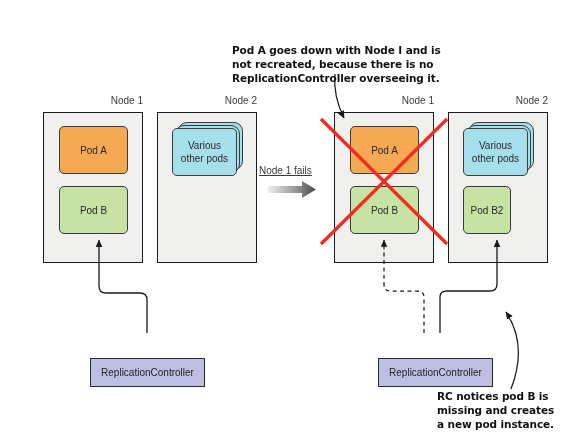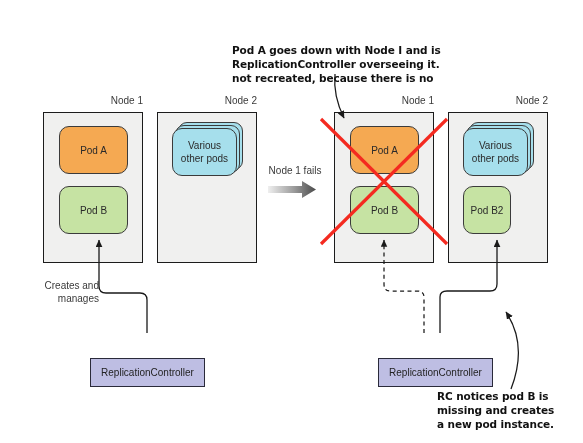--- a/index.html
+++ b/index.html
@@ -43,21 +43,21 @@
   }
   .node-box {
     position: absolute;
     background: #f0f0ef;
     border: 1.3px solid #1c1c1c;
     box-sizing: border-box;
   }
   .pod {
     position: absolute;
     border: 1.2px solid #3b3b3b;
-    border-radius: 10px;
+    border-radius: 5px;
     box-sizing: border-box;
     display: flex;
     align-items: center;
     justify-content: center;
     text-align: center;
     font-family: "Liberation Sans", sans-serif;
     font-size: 10px;
     color: #2a2a2a;
     line-height: 13px;
   }
@@ -87,22 +87,22 @@
     line-height: 13px;
   }
 </style>
 </head>
 <body>
 
 <div id="page">
 
   <div class="annotation" style="left:232px; top:14px; width:232px;margin-top:29px;">
     <div>Pod A goes down with Node I and is</div>
+    <div>not recreated, because there is no</div>
     <div>ReplicationController overseeing it.</div>
-    <div>not recreated, because there is no</div>
   </div>
 
   <div class="annotation" style="left:437px; top:389px; width:150px;">
     <div>RC notices pod B is</div>
     <div>missing and creates</div>
     <div>a new pod instance.</div>
   </div>
 
   <div class="node-label" style="left:43px; top:95px;">Node 1</div>
   <div class="node-label" style="left:157px; top:95px;">Node 2</div>
@@ -117,30 +117,26 @@
     <span>Pod B</span>
   </div>
 
   <div class="stack-shadow" style="left:178px; top:122px; width:65px; height:48px; background:#A6DFEC;"></div>
   <div class="stack-shadow" style="left:175px; top:125px; width:65px; height:48px; background:#A6DFEC;"></div>
   <div class="pod" style="left:172px; top:128px; width:65px; height:48px; background:#A6DFEC; flex-direction:column;">
     <span>Various</span>
     <span>other pods</span>
   </div>
 
-  <div class="plain-label" style="left:27px; top:279px; width:72px; text-align:right;">
-    <div>Creates and</div>
-    <div>manages</div>
-  </div>
 
   <div class="rc-box" style="left:90px; top:333px; width:115px; height:29px; background:#BEBEE3;">
     <span>ReplicationController</span>
   </div>
 
-  <div class="plain-label" style="left:259px; top:164px; width:72px; text-align:center;">Node 1 fails</div>
+  <div class="plain-label" style="left:259px; top:164px; width:72px; text-align:left;text-decoration:underline;">Node 1 fails</div>
 
   <div class="node-label" style="left:334px; top:95px;">Node 1</div>
   <div class="node-label" style="left:448px; top:95px;">Node 2</div>
 
   <div class="node-box" style="left:334px; top:112px; width:100px; height:151px;"></div>
   <div class="node-box" style="left:448px; top:112px; width:100px; height:151px;"></div>
 
   <div class="pod" style="left:350px; top:126px; width:69px; height:48px; background:#F5A952;">
     <span>Pod A</span>
   </div>

